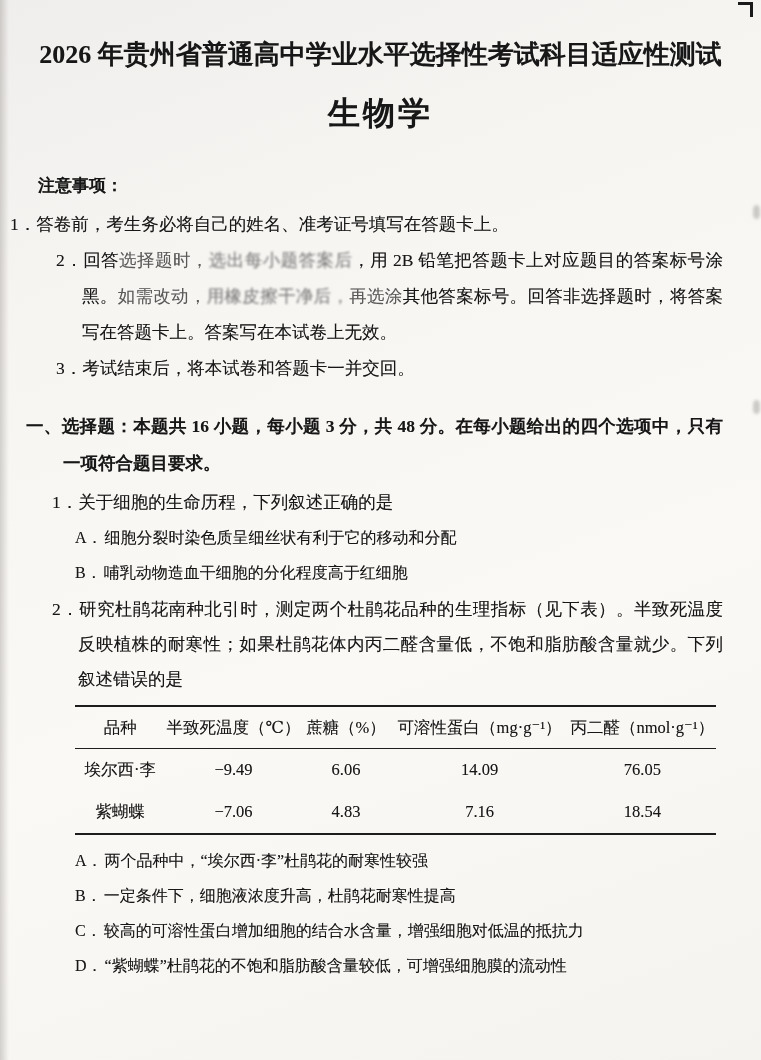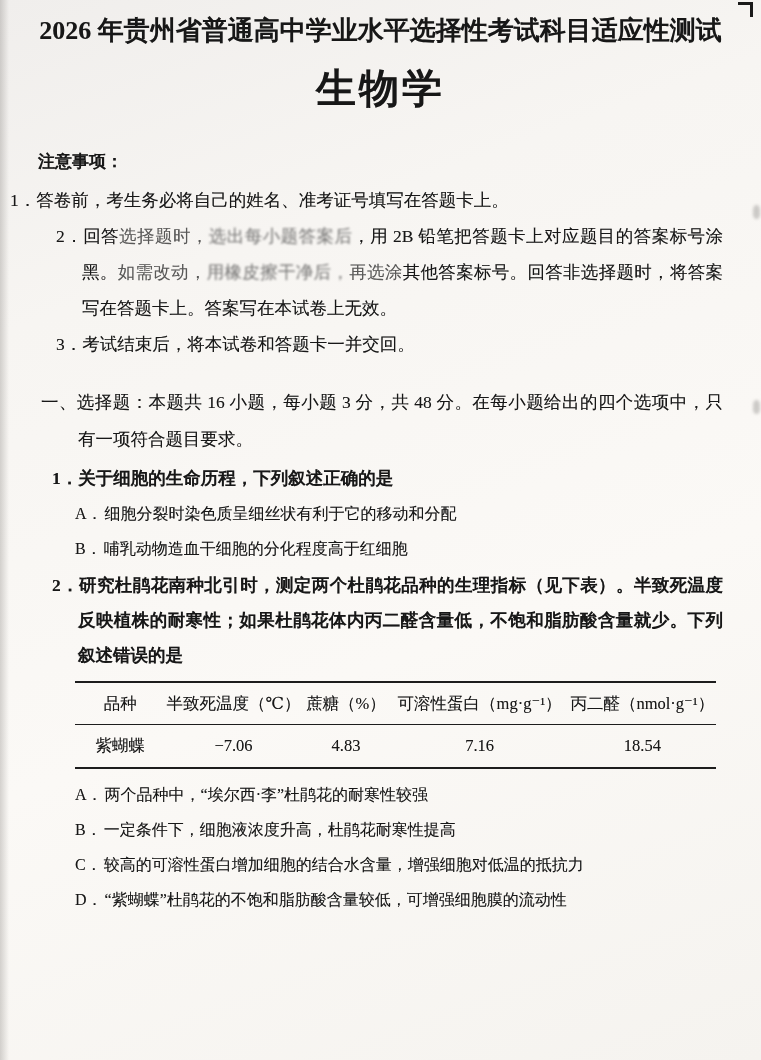--- a/index.html
+++ b/index.html
@@ -27,59 +27,58 @@
     border-right:3px solid #1a1a1a;
   }
   .edge-smear-1, .edge-smear-2 {
     position:absolute; right:1px; width:7px; height:14px;
     background:rgba(120,118,115,0.35); filter:blur(1.5px); border-radius:40%;
   }
   .edge-smear-1 { top:205px; }
   .edge-smear-2 { top:400px; }
 
   .title {
-    margin:0; padding:12px 20px 0;
+    margin:0; padding:36px 20px 0;
     text-align:center;
     font-size:26px; font-weight:bold;
     line-height:38px;
     white-space:nowrap;
   }
   .subject {
     margin:14px 12px 0;
     text-align:center;
-    font-size:40px; font-weight:bold;
+    font-size:32px; font-weight:bold;
     letter-spacing:3px;
     line-height:50px;
   }
   .notice-heading {
     margin:36px 0 0 38px;
     font-size:17px; font-weight:bold; line-height:24px;
   }
   .n-item {
     margin:0 38px 0 56px;
     padding-left:26px; text-indent:-26px;
     font-size:17.5px; line-height:36px;
     text-align:justify;
   }
   .n-item.first { margin-top:8px;margin-left:10px; }
   .fade-light { color:rgba(45,45,45,0.62); filter:blur(0.5px); }
   .fade-heavy { color:rgba(70,70,70,0.45); filter:blur(0.9px); }
 
   .sec-heading {
-    margin:22px 38px 0 41px;
+    margin:22px 38px 0 26px;
     padding-left:37px; text-indent:-37px;
-    font-size:17.5px; font-weight:normal; line-height:37px;
+    font-size:17.5px; font-weight:bold; line-height:37px;
     text-align:justify;
   }
   .q-stem {
     margin:2px 38px 0 52px;
     padding-left:26px; text-indent:-26px;
     font-size:17.5px; line-height:36px;
     text-align:justify;
-    font-weight:bold;
   }
   .q2-stem { line-height:35px; }
   .option {
     margin:0 38px 0 75px;
     font-size:16px; line-height:35px;
     white-space:nowrap;
   }
   .opt-label { margin-right:2px; }
 
   table.data-table {
@@ -156,20 +155,27 @@
         <tr>
           <th class="col-0">品种</th>
           <th class="col-1">半致死温度（℃）</th>
           <th class="col-2">蔗糖（%）</th>
           <th class="col-3">可溶性蛋白（mg·g⁻¹）</th>
           <th class="col-4">丙二醛（nmol·g⁻¹）</th>
         </tr>
       </thead>
       <tbody>
         <tr>
+          <td>埃尔西·李</td>
+          <td>−9.49</td>
+          <td>6.06</td>
+          <td>14.09</td>
+          <td>76.05</td>
+        </tr>
+        <tr>
           <td>紫蝴蝶</td>
           <td>−7.06</td>
           <td>4.83</td>
           <td>7.16</td>
           <td>18.54</td>
         </tr>
       </tbody>
     </table>
 
     <p class="option"><span class="opt-label">A．</span><span>两个品种中，“埃尔西·李”杜鹃花的耐寒性较强</span></p>

